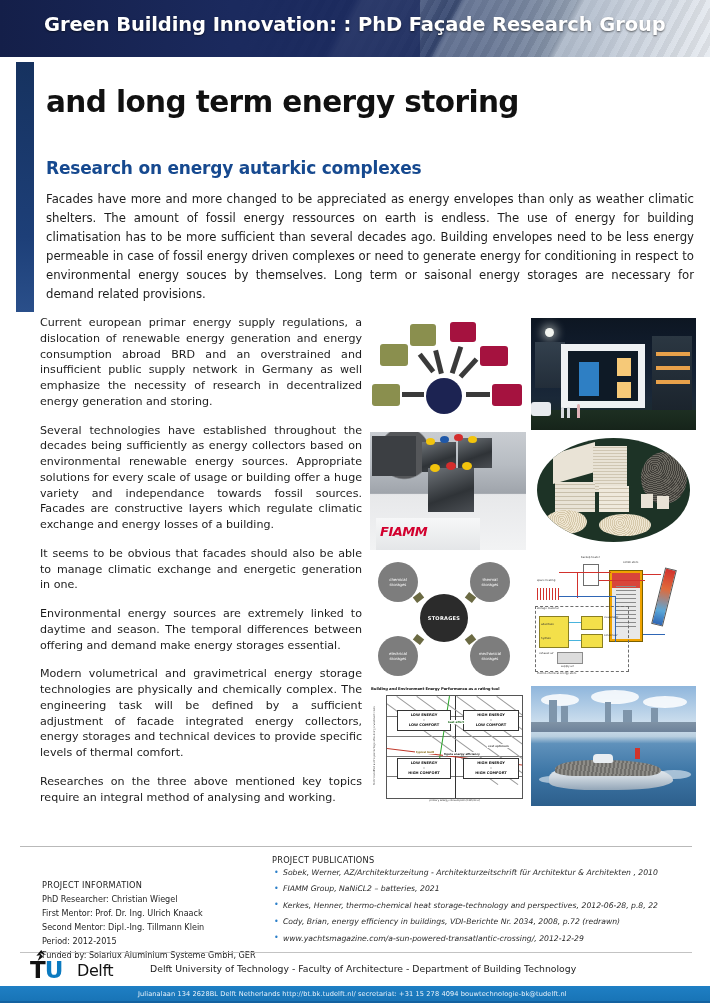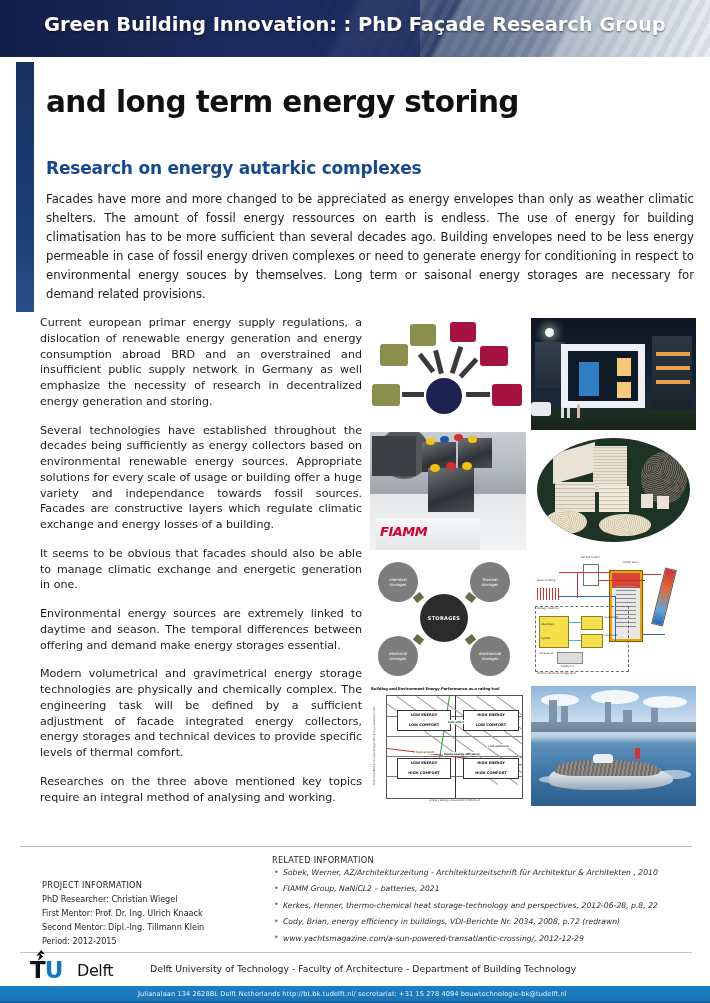--- a/index.html
+++ b/index.html
@@ -420,24 +420,25 @@
   </div>
 
   <div class="rule" style="top:846px;"></div>
 
   <div class="projinfo">
     <div class="sechead">PROJECT INFORMATION</div>
     <div class="line">PhD Researcher: Christian Wiegel</div>
     <div class="line">First Mentor: Prof. Dr. Ing. Ulrich Knaack</div>
     <div class="line">Second Mentor: Dipl.-Ing. Tillmann Klein</div>
     <div class="line">Period: 2012-2015</div>
+    <div class="line">Funded by: Solarlux Aluminium Systeme GmbH, GER</div>
   </div>
 
   <div class="pubs">
-    <div class="sechead">RELATED INFORMATION</div>
+    <div class="sechead">PROJECT PUBLICATIONS</div>
     <ul>
       <li>Sobek, Werner, AZ/Architekturzeitung - Architekturzeitschrift für Architektur &amp; Architekten , 2010</li>
       <li>FIAMM Group, NaNiCL2 – batteries, 2021</li>
       <li>Kerkes, Henner, thermo-chemical heat storage-technology and perspectives, 2012-06-28, p.8, 22</li>
       <li>Cody, Brian, energy efficiency in buildings, VDI-Berichte Nr. 2034, 2008, p.72 (redrawn)</li>
       <li>www.yachtsmagazine.com/a-sun-powered-transatlantic-crossing/, 2012-12-29</li>
     </ul>
   </div>
 
   <div class="footrule"></div>

